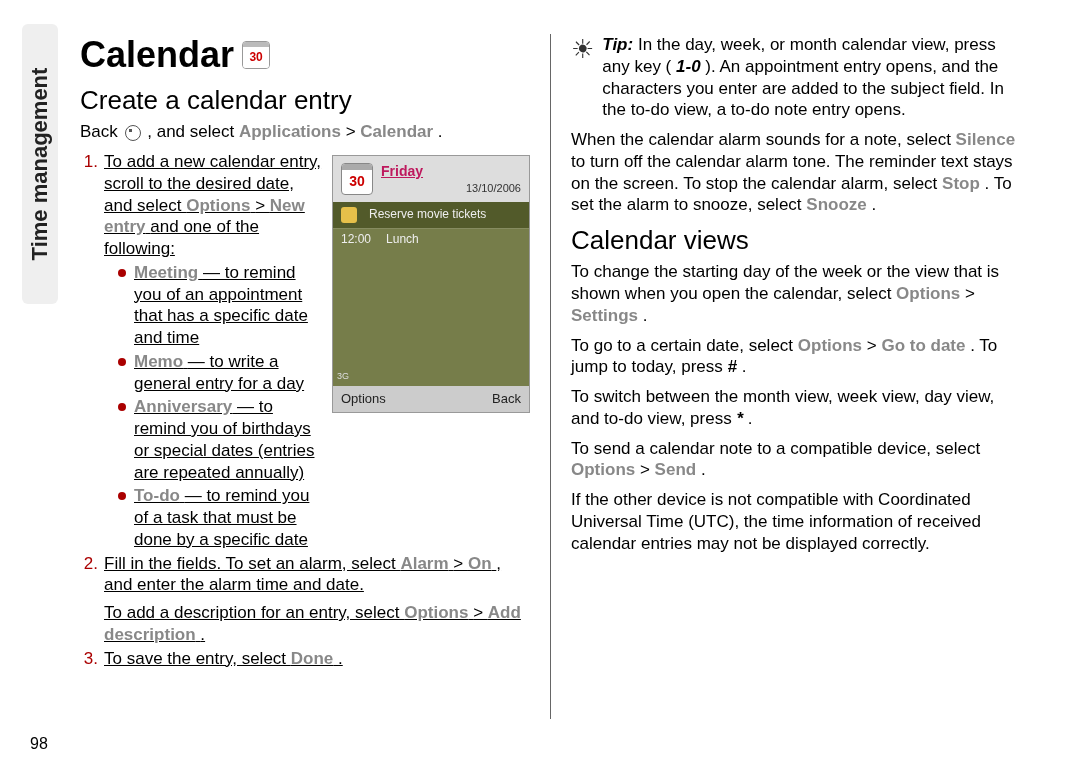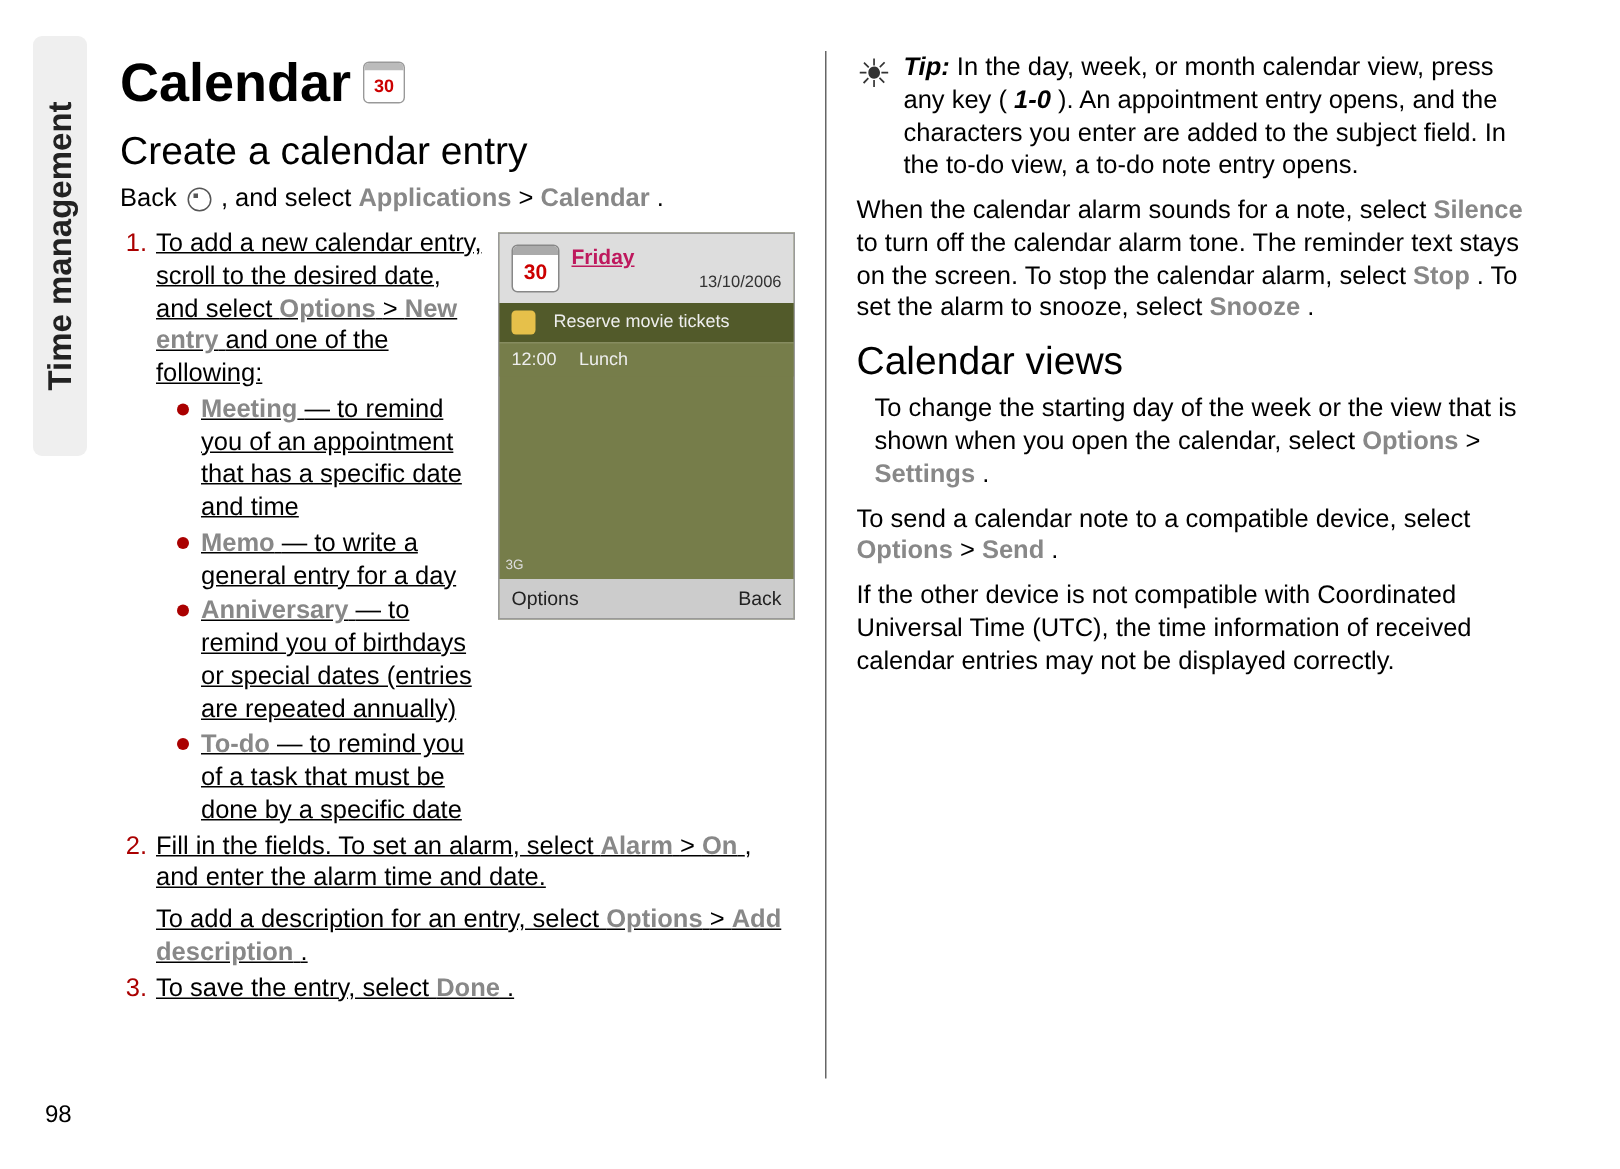--- a/index.html
+++ b/index.html
@@ -342,29 +342,43 @@
         <span class="menu">Silence</span>
         <span> to turn off the calendar alarm tone. The reminder text stays on the screen. To stop the calendar alarm, select </span>
         <span class="menu">Stop</span>
         <span>. To set the alarm to snooze, select </span>
         <span class="menu">Snooze</span>
         <span>.</span>
       </p>
 
       <h2 class="subtitle">Calendar views</h2>
 
-      <p style="margin-top:2px;margin-left:12px;">
+      <p style="margin-top:2px;">
         <span>To change the starting day of the week or the view that is shown when you open the calendar, select </span>
         <span class="menu">Options</span>
         <span> &gt; </span>
         <span class="menu">Settings</span>
         <span>.</span>
       </p>
 
-
+      <p>
+        <span>To go to a certain date, select </span>
+        <span class="menu">Options</span>
+        <span> &gt; </span>
+        <span class="menu">Go to date</span>
+        <span>. To jump to today, press </span>
+        <span class="bold">#</span>
+        <span>.</span>
+      </p>
+
+      <p>
+        <span>To switch between the month view, week view, day view, and to-do view, press </span>
+        <span class="bold">*</span>
+        <span>.</span>
+      </p>
 
       <p>
         <span>To send a calendar note to a compatible device, select </span>
         <span class="menu">Options</span>
         <span> &gt; </span>
         <span class="menu">Send</span>
         <span>.</span>
       </p>
 
       <p>If the other device is not compatible with Coordinated Universal Time (UTC), the time information of received calendar entries may not be displayed correctly.</p>

